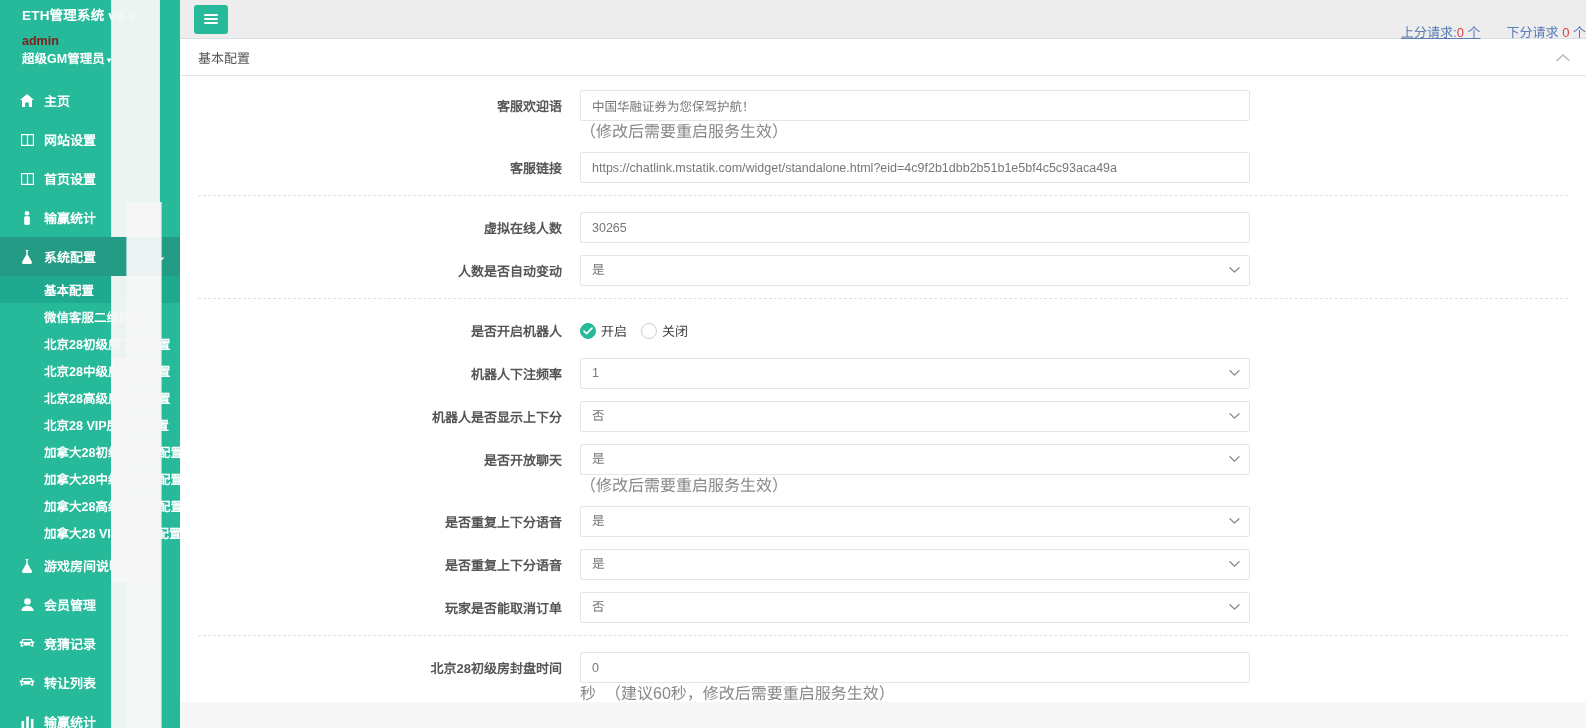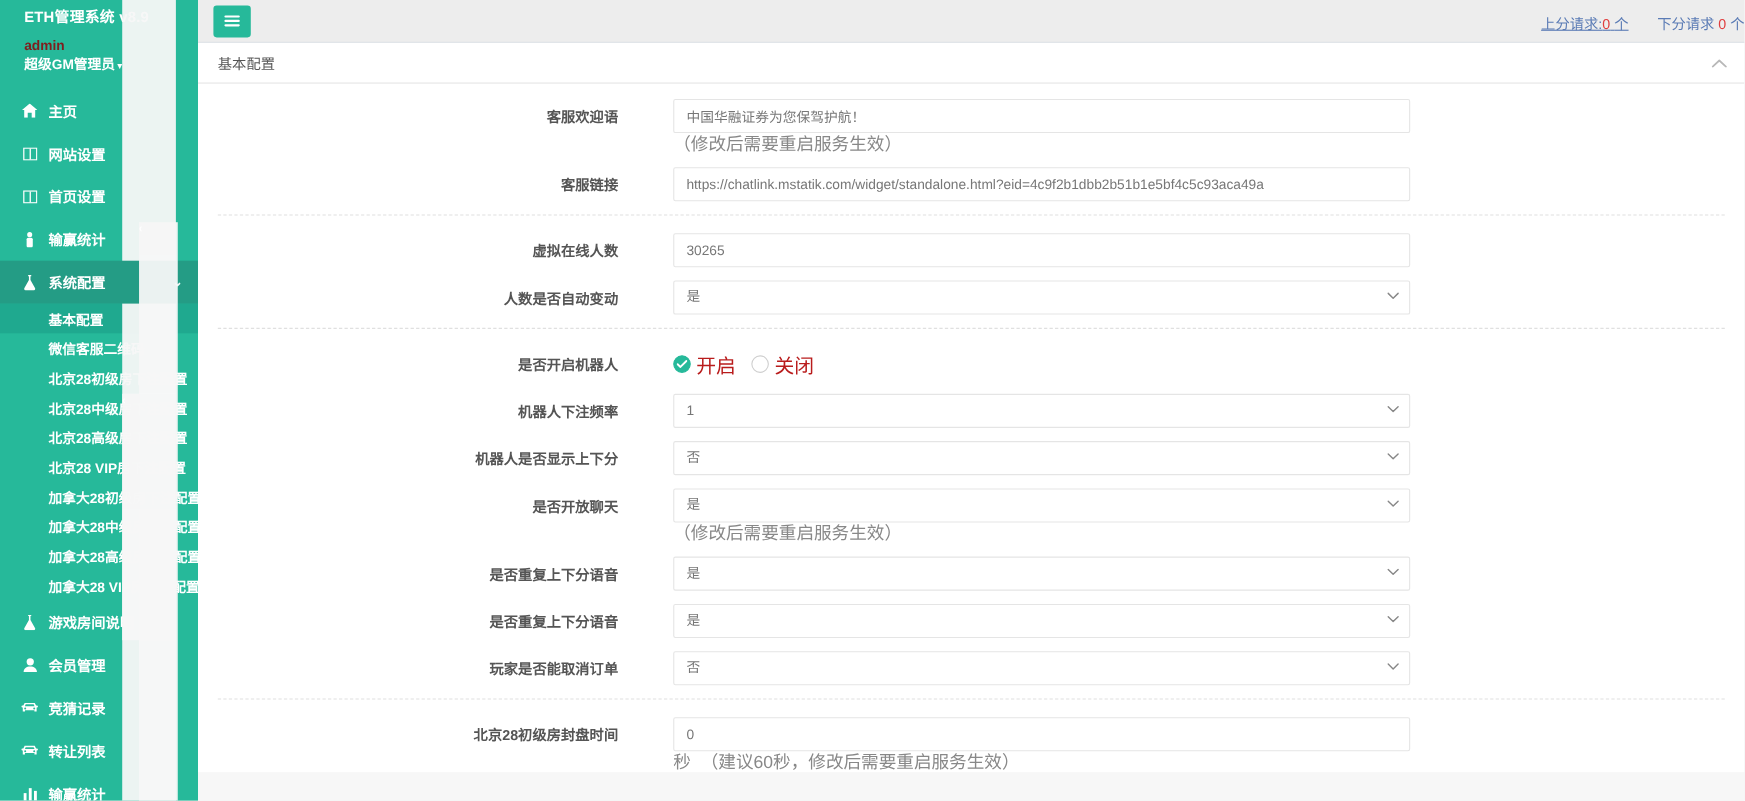--- a/index.html
+++ b/index.html
@@ -93,21 +93,21 @@
     background: #26B99A;
     border: none; border-radius: 3px;
     display: flex; align-items: center; justify-content: center;
     cursor: pointer;
   }
   .toggle-btn .bars { width: 14px; }
   .toggle-btn .bars i {
     display: block; height: 2px; background: #fff; margin: 2px 0; border-radius: 1px;
   }
   .topnav-right {
-    position: absolute; right: 0; top: 1px; height: 39px;
+    position: absolute; right: 0; top: 12px; height: 39px;
     display: flex; align-items: center; gap: 26px;
     padding-right: 0;
     white-space: nowrap;
   }
   .req-link {
     font-size: 13px; color: #5A7BB5; text-decoration: none;
     font-weight: normal;
   }
   .req-link .num { color: #E03E3E; }
   .req-link:first-child { text-decoration: underline; }
@@ -148,21 +148,21 @@
   .form-label {
     width: 400px; min-width: 400px;
     text-align: right;
     padding-right: 18px;
     padding-top: 8px;
     font-size: 13px;
     color: #555;
     font-weight: bold;
     line-height: 17px;
   }
-  .form-field { width: 670px; margin-left: 32px; }
+  .form-field { width: 670px; }
   .ctrl {
     width: 670px; height: 31px;
     border: 1px solid #E5E5E5;
     border-radius: 2px;
     background: #ffffff;
     font-size: 12.5px;
     color: #777;
     padding: 0 11px;
     line-height: 29px;
     font-family: "Liberation Sans", "DejaVu Sans", sans-serif;
@@ -190,21 +190,21 @@
     margin: 12px 18px 16px 18px;
   }
 
   .radio-row {
     display: flex; align-items: center;
     height: 31px; gap: 0;
   }
   .radio-opt {
     display: flex; align-items: center;
     margin-right: 14px; cursor: pointer;
-    font-size: 18px; color: #b91c1c;
+    font-size: 13px; color: #404040;
   }
   .radio-mark {
     width: 16px; height: 16px; border-radius: 50%;
     border: 1px solid #CFCFCF; background: #fff;
     margin-right: 5px;
     display: inline-flex; align-items: center; justify-content: center;
   }
   .radio-opt.checked .radio-mark {
     background: #26B99A; border-color: #26B99A;
   }

